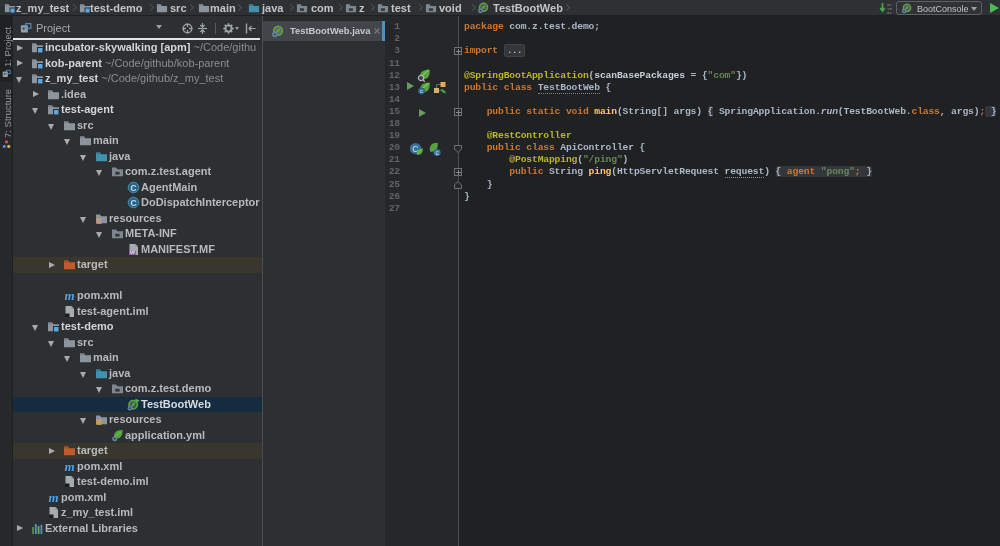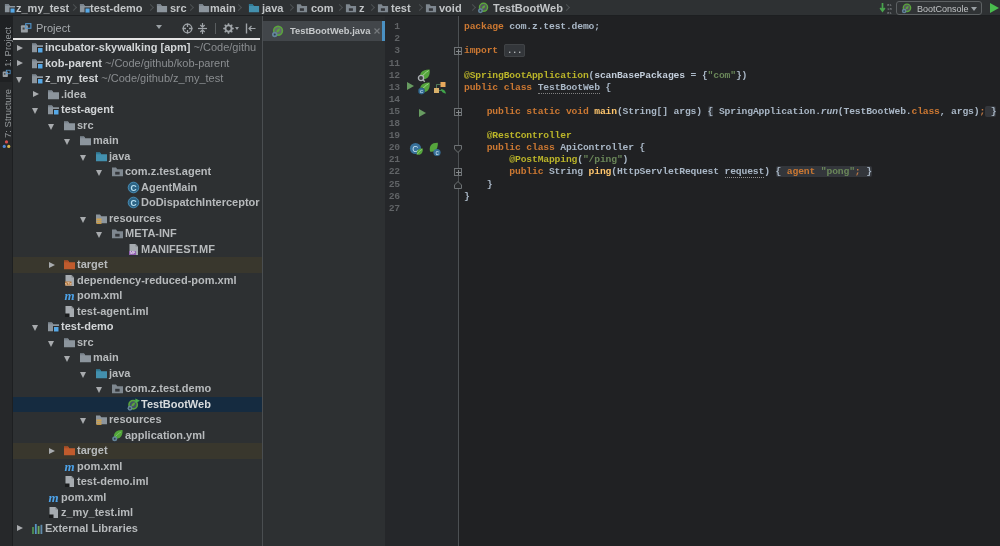--- a/index.html
+++ b/index.html
@@ -329,26 +329,20 @@
       </svg>
       <span class="lb" style="left:128px">MANIFEST.MF</span>
     </div>
     <div class="trow" style="top:241.00px;background:#39372d">
       <span class="arr" style="left:36px"></span>
       <svg style="left:50px">
         <use href="#tgt"></use>
       </svg>
       <span class="lb" style="left:64px">target</span>
     </div>
-    <div class="trow" style="top:256.50px">
-      <svg style="left:50px">
-        <use href="#xml"></use>
-      </svg>
-      <span class="lb" style="left:64px">dependency-reduced-pom.xml</span>
-    </div>
     <div class="trow" style="top:272.00px">
       <svg style="left:50px">
         <use href="#mvn"></use>
       </svg>
       <span class="lb" style="left:64px">pom.xml</span>
     </div>
     <div class="trow" style="top:287.50px">
       <svg style="left:50px">
         <use href="#iml"></use>
       </svg>

